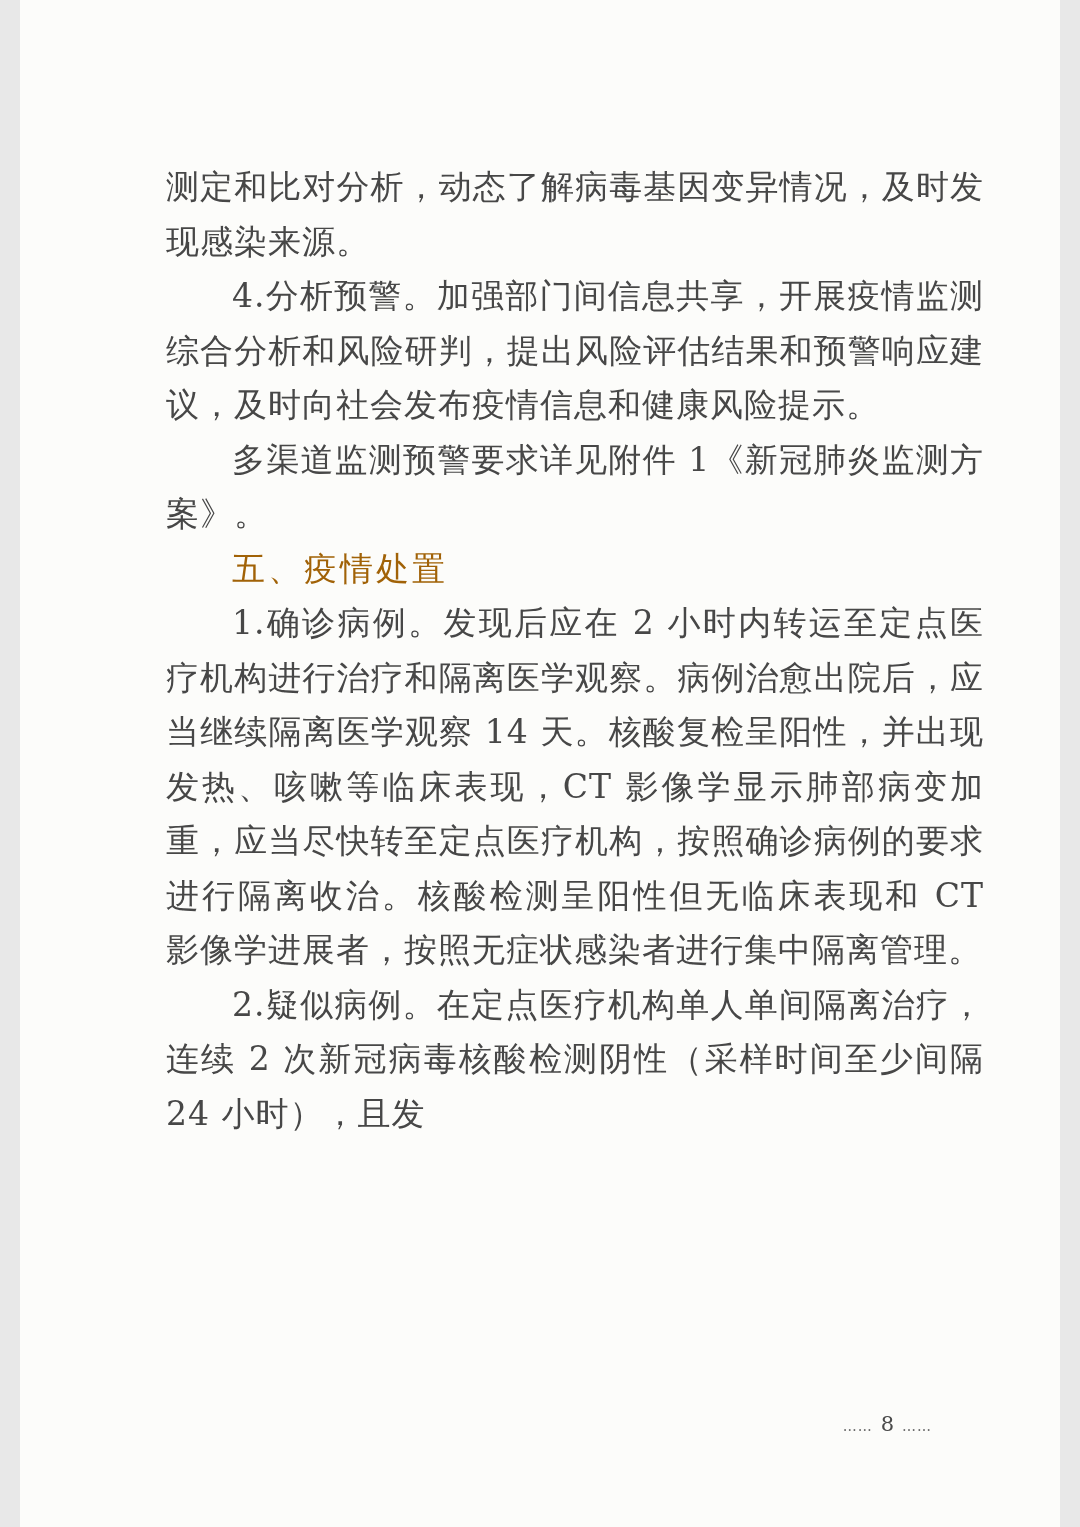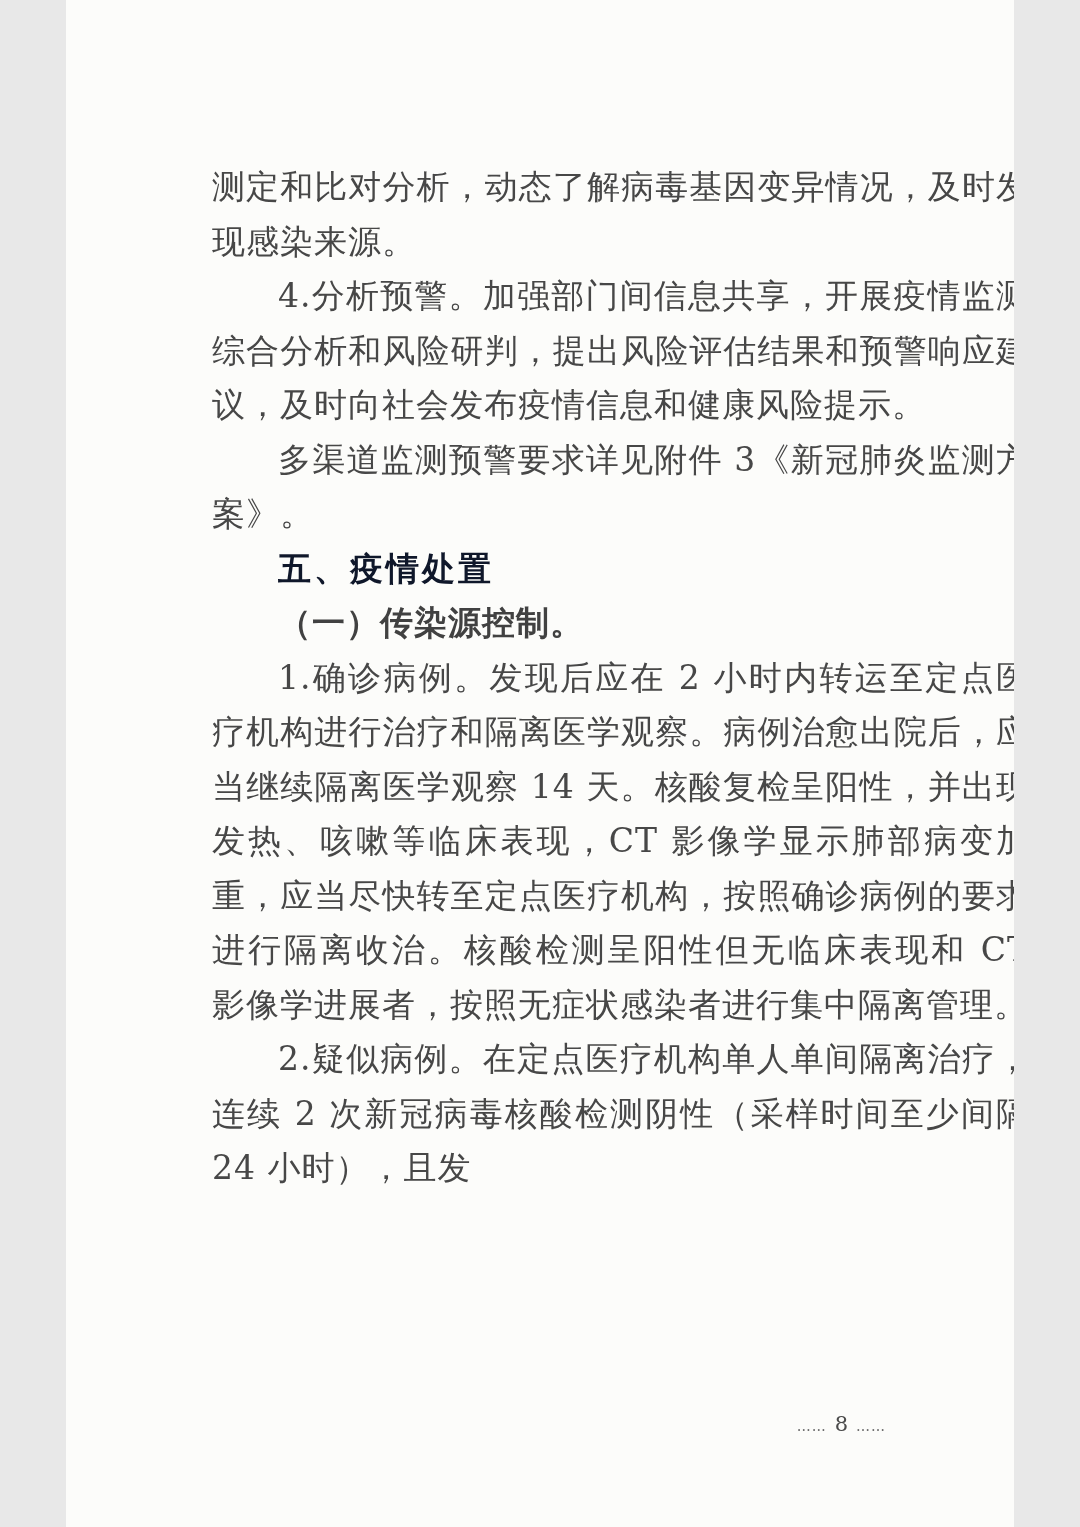--- a/index.html
+++ b/index.html
@@ -2,21 +2,21 @@
 <html><head>
 <meta charset="utf-8">
 <style>
   html, body {
     margin: 0;
     padding: 0;
     background: #e8e8e8;
   }
   .page {
     position: relative;
-    width: 948px;
+    width: 1040px;
     height: 1527px;
     margin: 0 auto;
     background: #fcfcfa;
     overflow: hidden;
     font-family: "DejaVu Serif", "Liberation Serif", serif;
   }
   .content {
     position: absolute;
     left: 146px;
     top: 160px;
@@ -29,22 +29,22 @@
   }
   .content p {
     margin: 0;
     padding: 0;
     text-indent: 2em;
   }
   .content p.continuation {
     text-indent: 0;
   }
   .content p.section-heading {
-    font-weight: bold;
-    color: #0f172a;
+    font-weight: normal;
+    color: #a16207;
     letter-spacing: 3px;
   }
   .content p.subsection-heading {
     font-weight: bold;
     color: #414141;
   }
   .footer {
     position: absolute;
     right: 128px;
     top: 1412px;
@@ -67,23 +67,22 @@
     color: #4a4a4a;
   }
 </style>
 </head>
 <body>
 
 <div class="page">
   <div class="content">
     <p class="continuation">测定和比对分析，动态了解病毒基因变异情况，及时发现感染来源。</p>
     <p>4.分析预警。加强部门间信息共享，开展疫情监测综合分析和风险研判，提出风险评估结果和预警响应建议，及时向社会发布疫情信息和健康风险提示。</p>
-    <p>多渠道监测预警要求详见附件 3《新冠肺炎监测方案》。</p>
+    <p>多渠道监测预警要求详见附件 1《新冠肺炎监测方案》。</p>
     <p class="section-heading">五、疫情处置</p>
-    <p class="subsection-heading">（一）传染源控制。</p>
     <p>1.确诊病例。发现后应在 2 小时内转运至定点医疗机构进行治疗和隔离医学观察。病例治愈出院后，应当继续隔离医学观察 14 天。核酸复检呈阳性，并出现发热、咳嗽等临床表现，CT 影像学显示肺部病变加重，应当尽快转至定点医疗机构，按照确诊病例的要求进行隔离收治。核酸检测呈阳性但无临床表现和 CT 影像学进展者，按照无症状感染者进行集中隔离管理。</p>
     <p>2.疑似病例。在定点医疗机构单人单间隔离治疗，连续 2 次新冠病毒核酸检测阴性（采样时间至少间隔 24 小时），且发</p>
   </div>
 
   <div class="footer">
     <span class="dots">……</span>
     <span class="page-num">8</span>
     <span class="dots">……</span>
   </div>
 </div>

